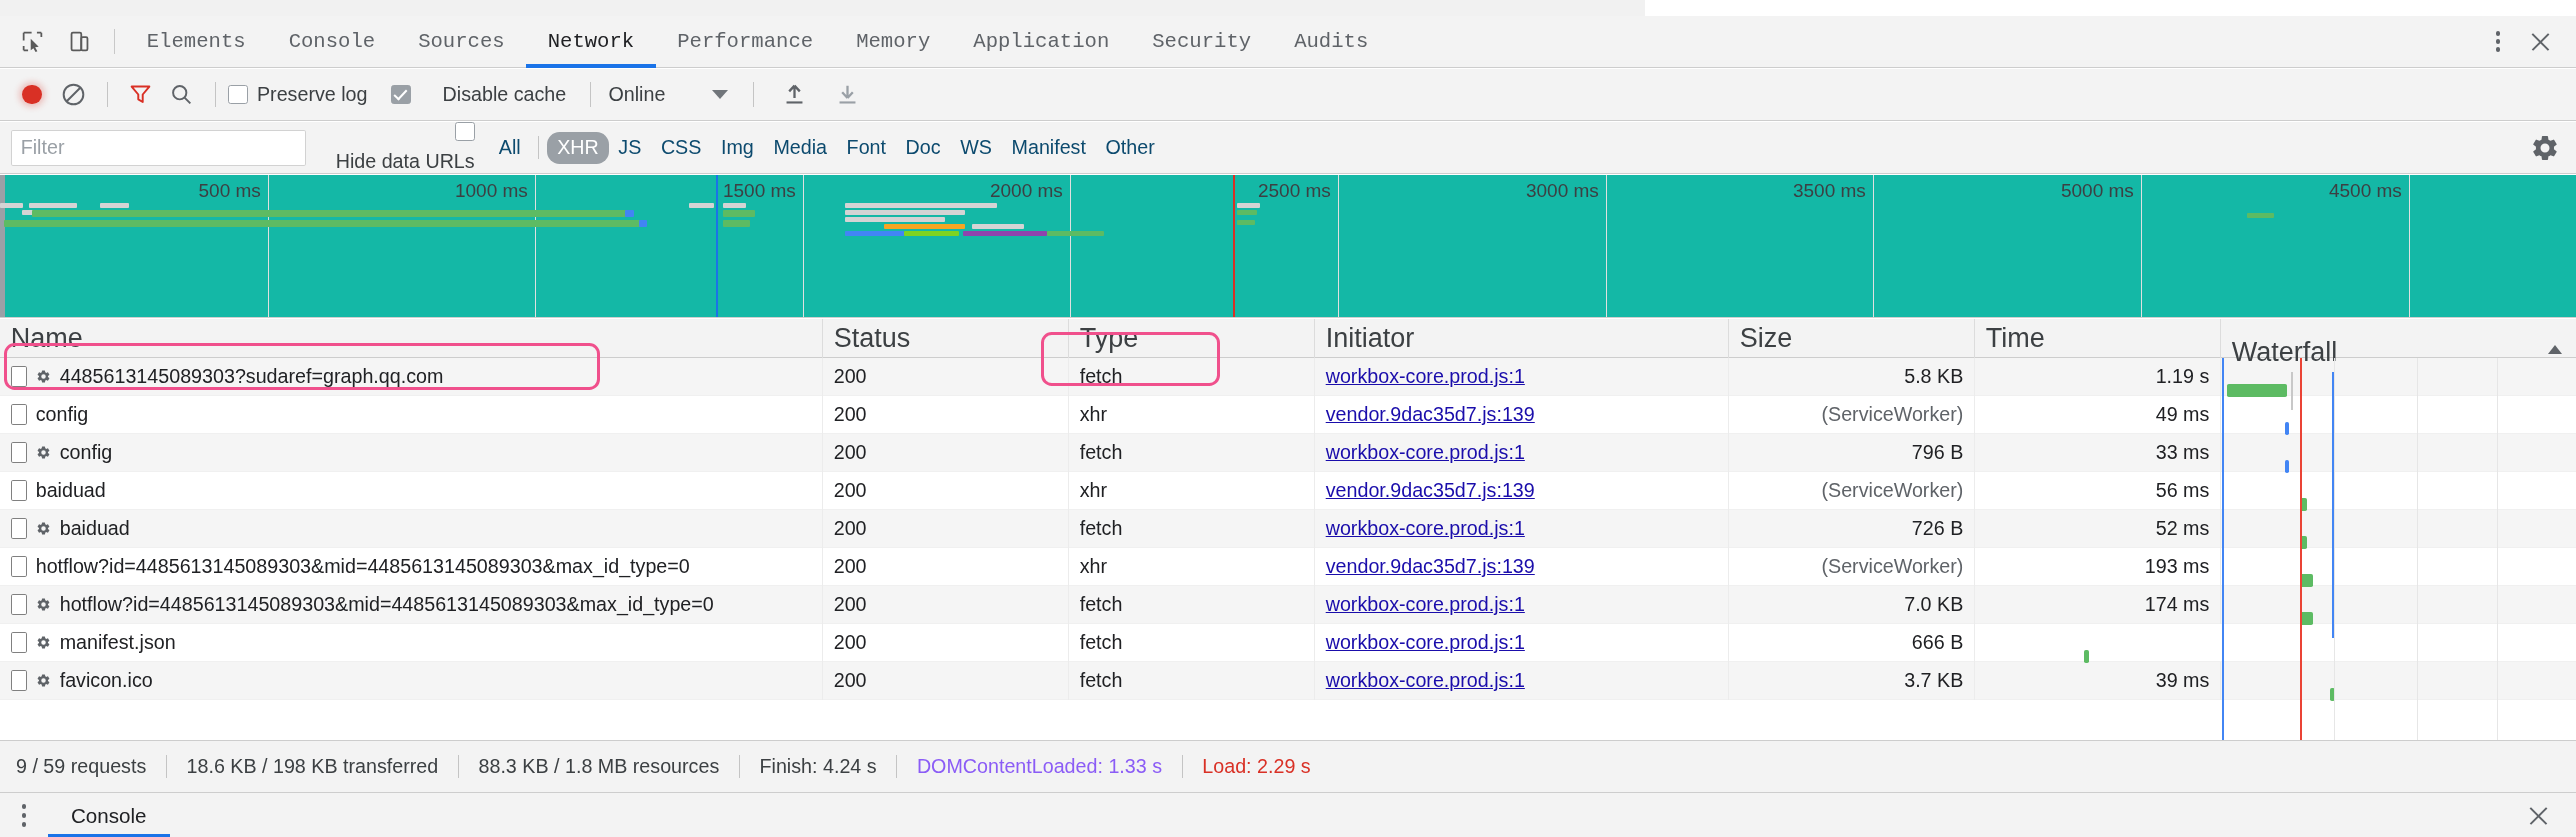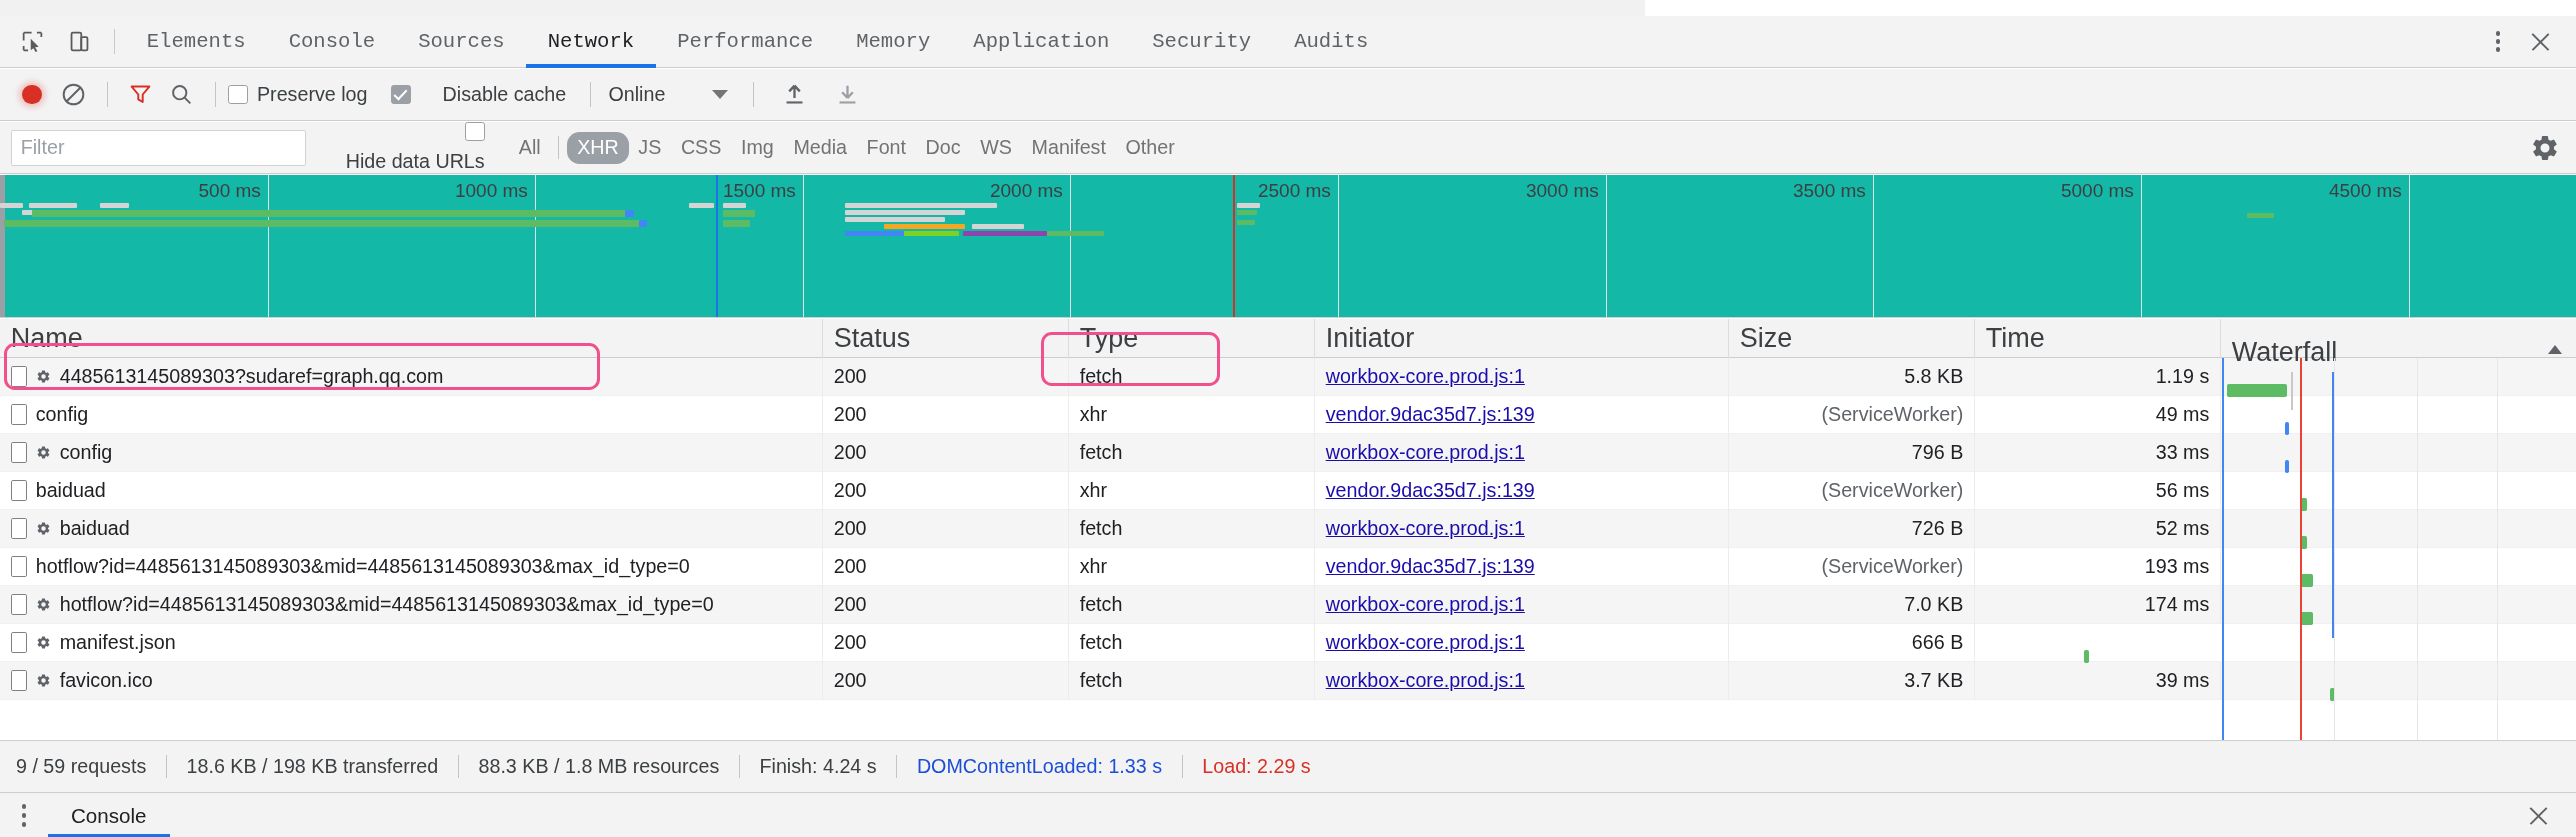--- a/index.html
+++ b/index.html
@@ -98,33 +98,33 @@
   .throttle-val { font-size: 19.7px; color: #3c4043; padding-left: 5.4px; }
   .caret-dn {
     width: 0; height: 0; border-left: 8px solid transparent; border-right: 8px solid transparent;
     border-top: 9px solid #70757a; margin-left: 47px;
   }
 
   
   .filterbar {
     position: absolute; left: 0; top: 122px; width: 2576px; height: 52px;
     background: #f3f3f3; border-bottom: 0.9px solid #cdcdcd;
-    display: flex; align-items: center; padding-left: 10.7px; gap: 10px;
+    display: flex; align-items: center; padding-left: 10.7px;
   }
   .filter-input {
     width: 295px; height: 36px; background: #fff;
     border: 0.9px solid #d2d2d2; border-radius: 1.8px;
     font-size: 19.7px; color: #9aa0a6; padding: 0 9px;
     font-family: "Liberation Sans", sans-serif; outline: none;
   }
   .filter-input::placeholder { color: #9aa0a6; }
   .hide-urls { display: flex; align-items: flex-end; gap: 9px; margin-left: 30px; flex-direction: column; }
   .ftypes { display: flex; align-items: center; margin-left: 14.3px; gap: 0; }
   .ftype {
-    font-size: 19.7px; color: #737373; padding: 4.5px 9.8px; border-radius: 12.5px;
+    font-size: 19.7px; color: #0c4a6e; padding: 4.5px 9.8px; border-radius: 12.5px;
     white-space: nowrap;
   }
   .ftype.sel { background: #9aa0a6; color: #fff; }
   .ftype-sep { width: 0.9px; height: 23px; background: #c4c4c4; margin: 0 8px; }
   .gear {
     position: absolute; right: 16px; top: 10.7px;
     width: 30px; height: 30px;
   }
 
   
@@ -221,21 +221,21 @@
   
   .summary {
     position: absolute; left: 0; top: 740px; width: 2576px; height: 52px;
     background: #f3f3f3; border-top: 0.9px solid #cdcdcd;
     display: flex; align-items: center; padding-left: 16px;
     font-size: 19.7px; color: #3c4043;
   }
   .sum-item { padding: 0 19.7px; white-space: nowrap; }
   .sum-item:first-child { padding-left: 0; }
   .sum-sep { width: 0.9px; height: 23px; background: #c4c4c4; }
-  .sum-blue { color: #1d4ed8; }
+  .sum-blue { color: #8b5cf6; }
   .sum-red { color: #d93025; }
 
   
   .drawer {
     position: absolute; left: 0; top: 792px; width: 2576px; height: 46px;
     background: #f3f3f3; border-top: 0.9px solid #cdcdcd;
     display: flex; align-items: center;
   }
   .drawer-kebab {
     width: 48px; height: 45px; display: flex; flex-direction: column;

